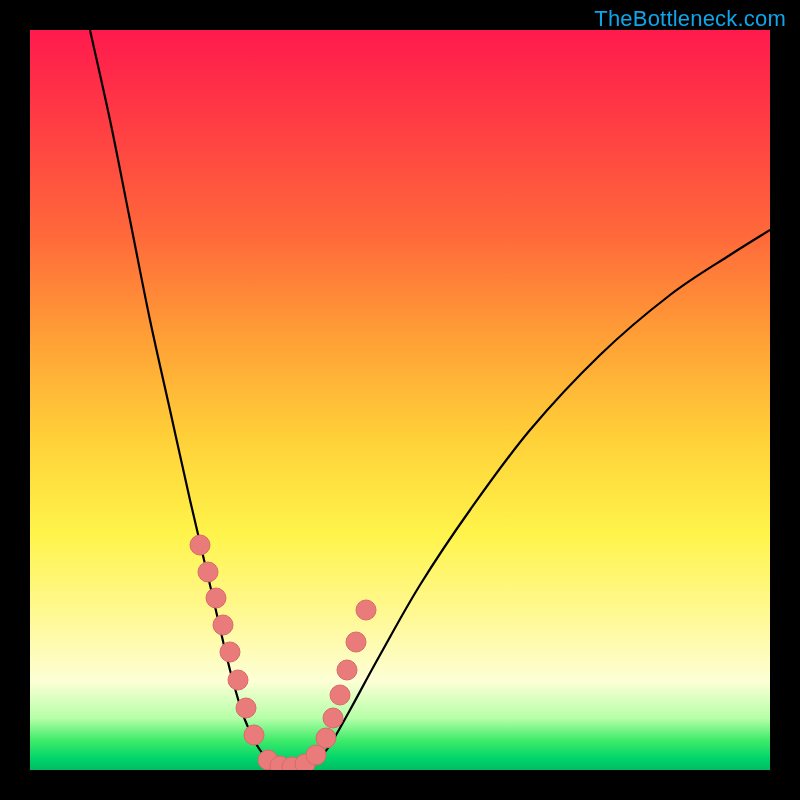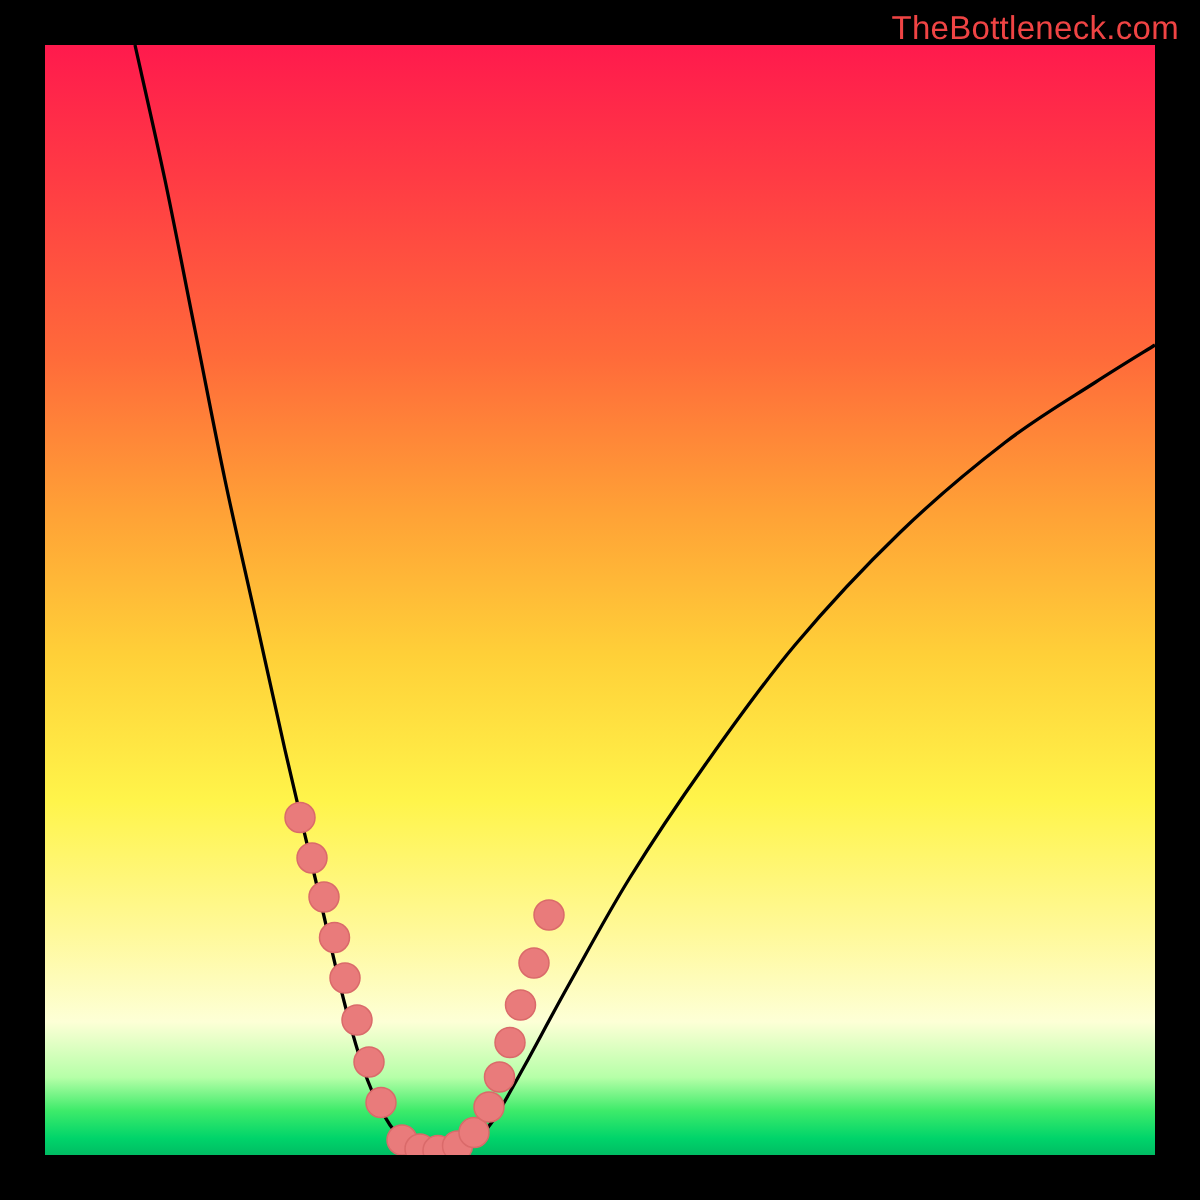--- a/index.html
+++ b/index.html
@@ -36,21 +36,21 @@
       #b6ffa8 93%,
       #3eeb6a 96%,
       #00d46a 98.5%,
       #00bc63 100%
     );
   }
   .watermark {
     position: absolute;
     top: 6px;
     right: 14px;
-    color: #ef4444;
+    color: #0ea5e9;
     font-size: 22px;
     letter-spacing: 0.2px;
     font-weight: 500;
     user-select: none;
   }
   svg.curves {
     position: absolute;
     left: 0;
     top: 0;
     width: 740px;

